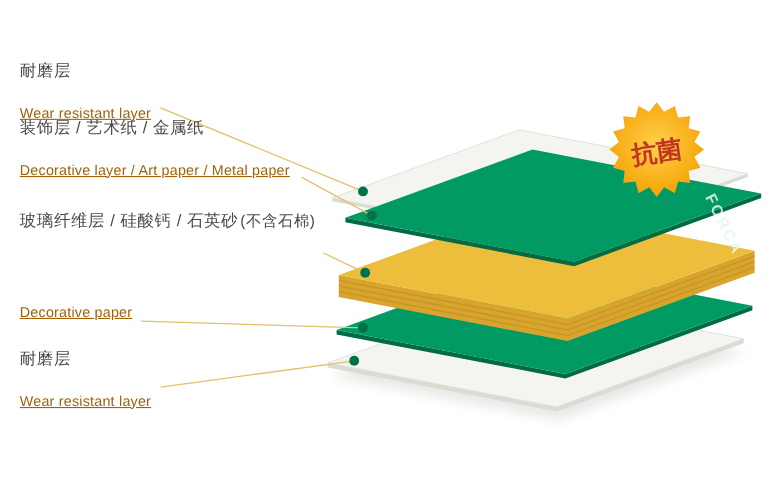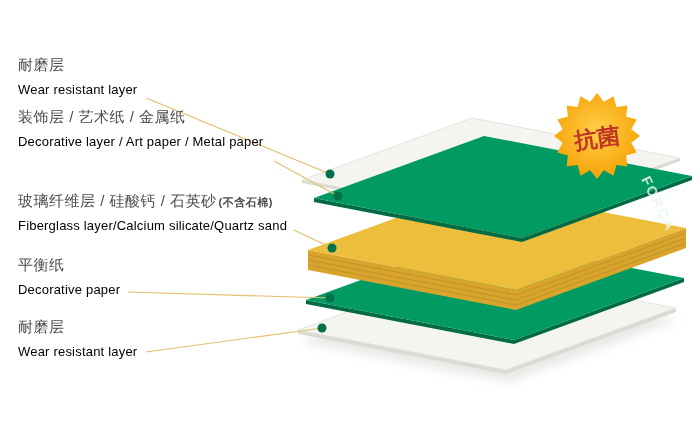--- a/index.html
+++ b/index.html
@@ -3,22 +3,22 @@
 <meta charset="utf-8">
 <style>
   html,body{margin:0;padding:0;background:#fff;}
   .stage{
     position:relative;width:700px;height:438px;background:#ffffff;
     font-family:"Liberation Sans","DejaVu Sans",sans-serif;overflow:hidden;
   }
   .diagram-svg{position:absolute;left:0;top:0;}
   .label{position:absolute;left:18px;}
   .label .cn{font-size:15px;color:#4a4a4a;letter-spacing:0.5px;line-height:1.25;}
-  .label .cn-note{font-size:11px;color:#4a4a4a;margin-left:2px;font-weight:bold;}
-  .label .en{font-size:13px;color:#000000;margin-top:7px;letter-spacing:0.2px;}
+  .label .cn-note{font-size:14px;color:#4a4a4a;margin-left:2px;}
+  .label .en{font-size:13px;color:#a16207;margin-top:20px;letter-spacing:0.2px;text-decoration:underline;}
   svg text{font-family:"Liberation Sans","DejaVu Sans",sans-serif;}
 </style>
 </head>
 <body>
 
 <div class="stage">
 
   <svg class="diagram-svg" width="700" height="438" viewBox="0 0 700 438">
     <defs>
       <radialGradient id="badgeGrad" cx="50%" cy="45%" r="60%">
@@ -86,25 +86,23 @@
 
   <div class="label" style="top:108px">
     <div class="cn">装饰层 / 艺术纸 / 金属纸</div>
     <div class="en">Decorative layer / Art paper / Metal paper</div>
   </div>
 
   <div class="label" style="top:192px">
     <div class="cn">
       <span>玻璃纤维层 / 硅酸钙 / 石英砂</span><span class="cn-note">(不含石棉)</span>
     </div>
-    <div class="en">Fiberglass layer/Calcium silicate/Quartz sand</div>
   </div>
 
   <div class="label" style="top:256px">
-    <div class="cn">平衡纸</div>
     <div class="en">Decorative paper</div>
   </div>
 
   <div class="label" style="top:318px">
     <div class="cn">耐磨层</div>
     <div class="en">Wear resistant layer</div>
   </div>
 
 </div>
 

